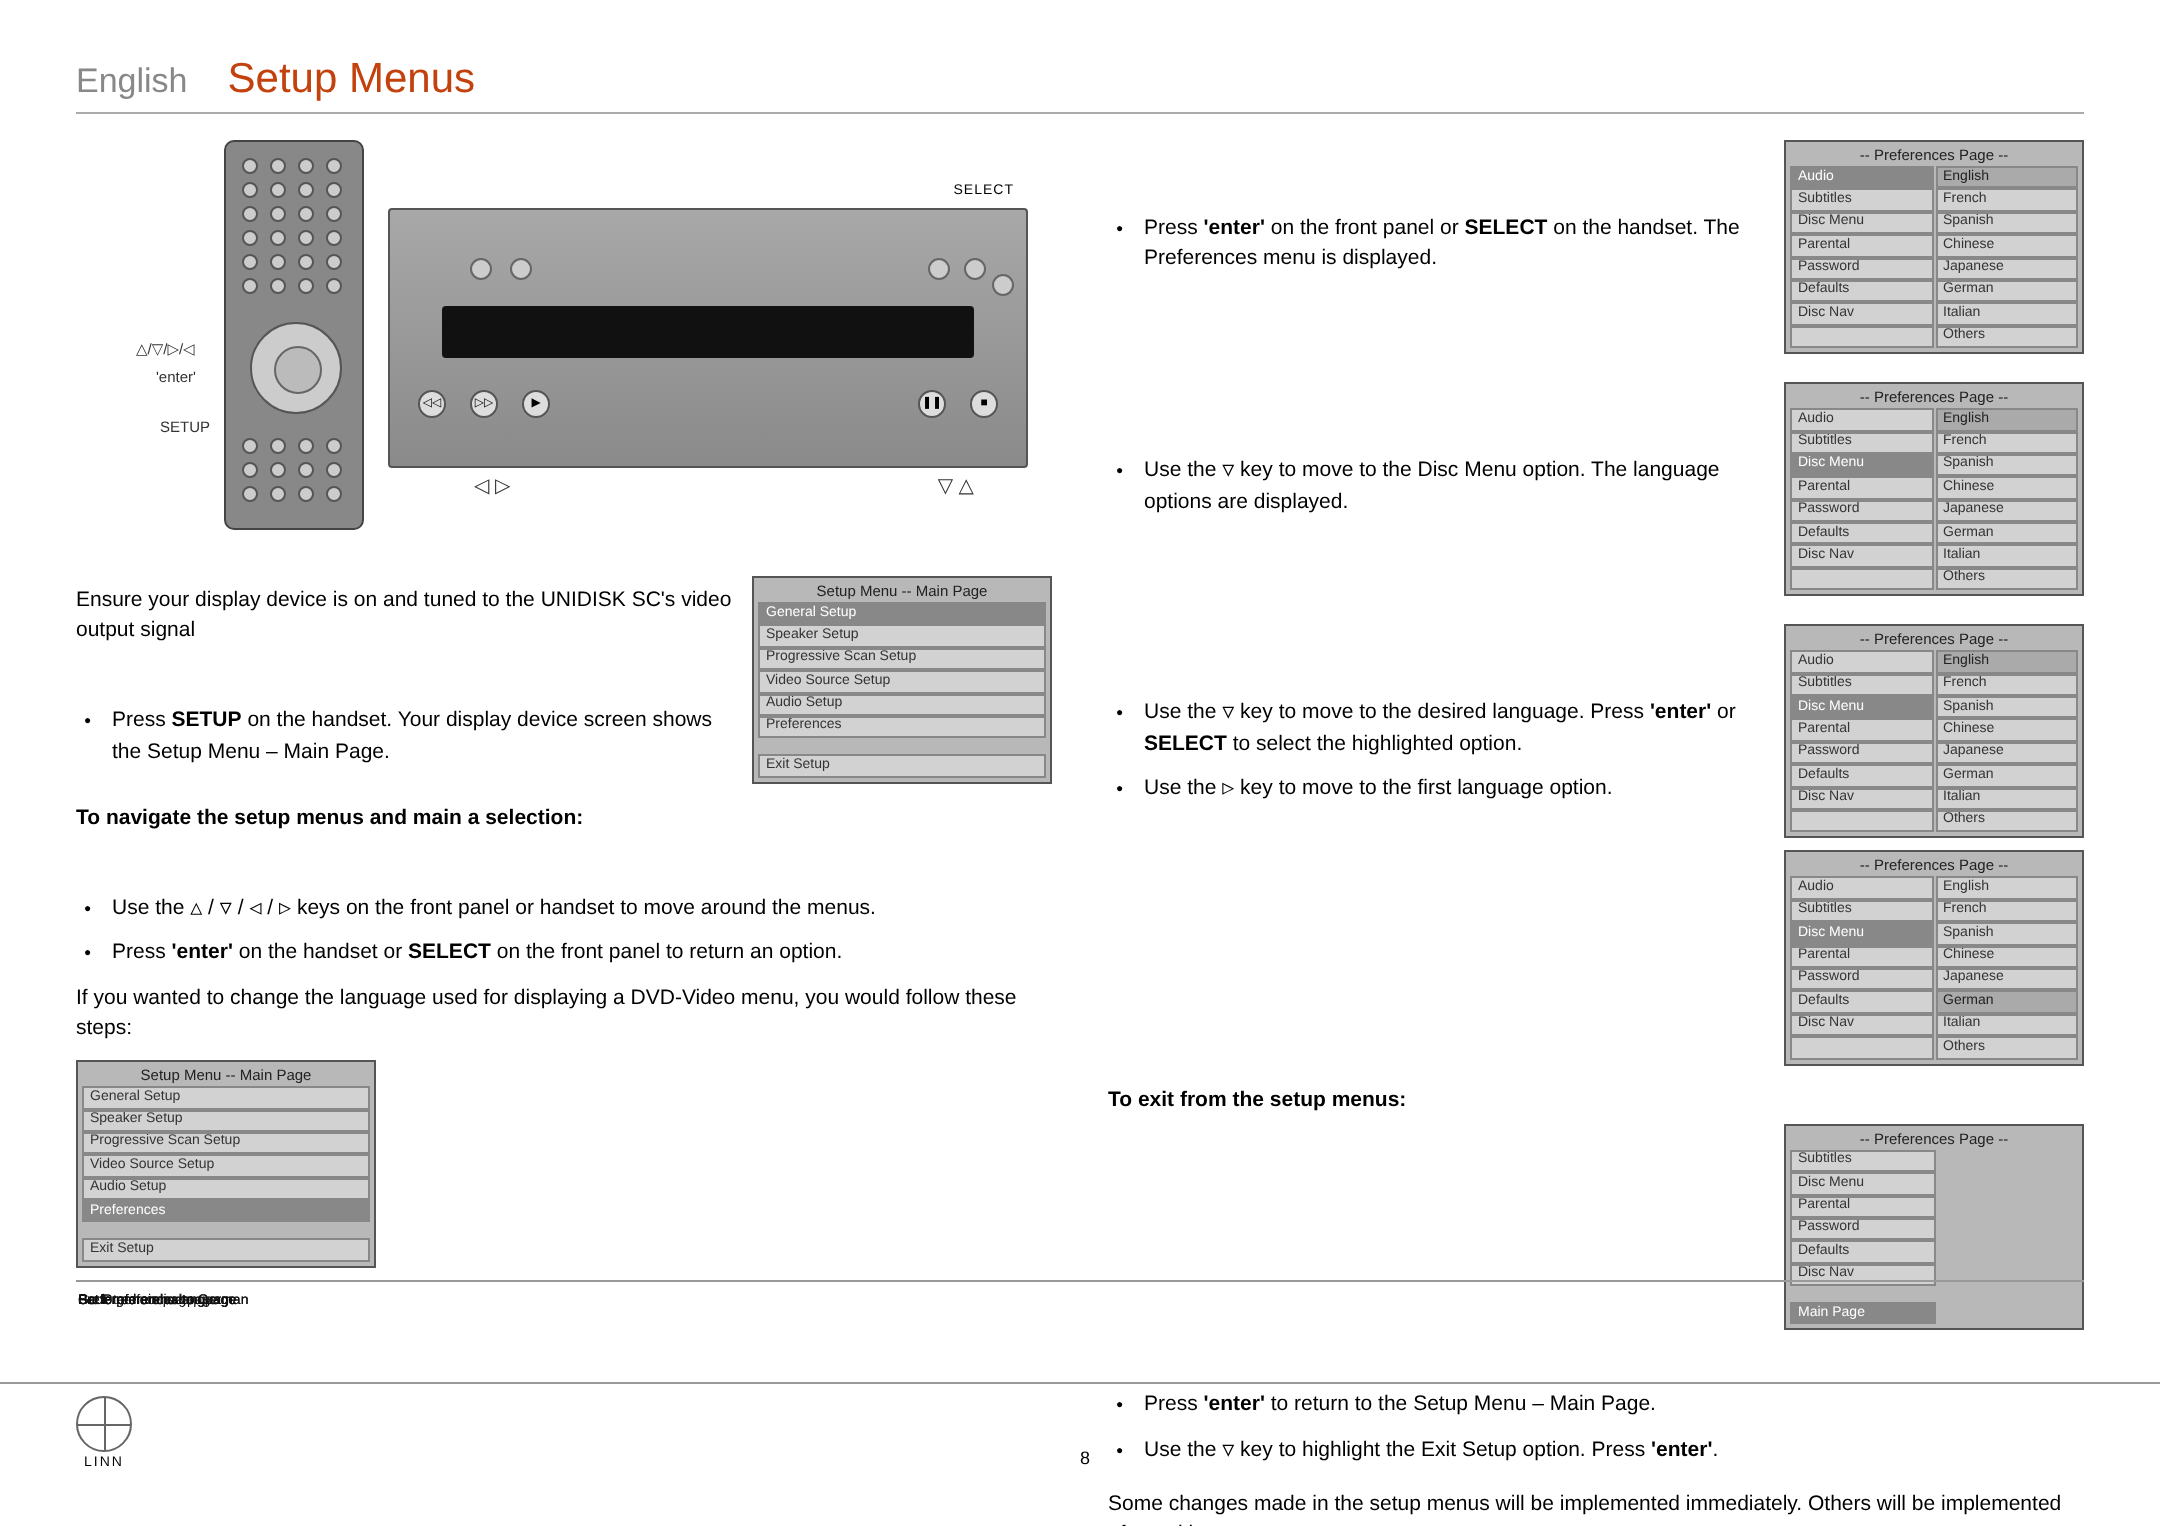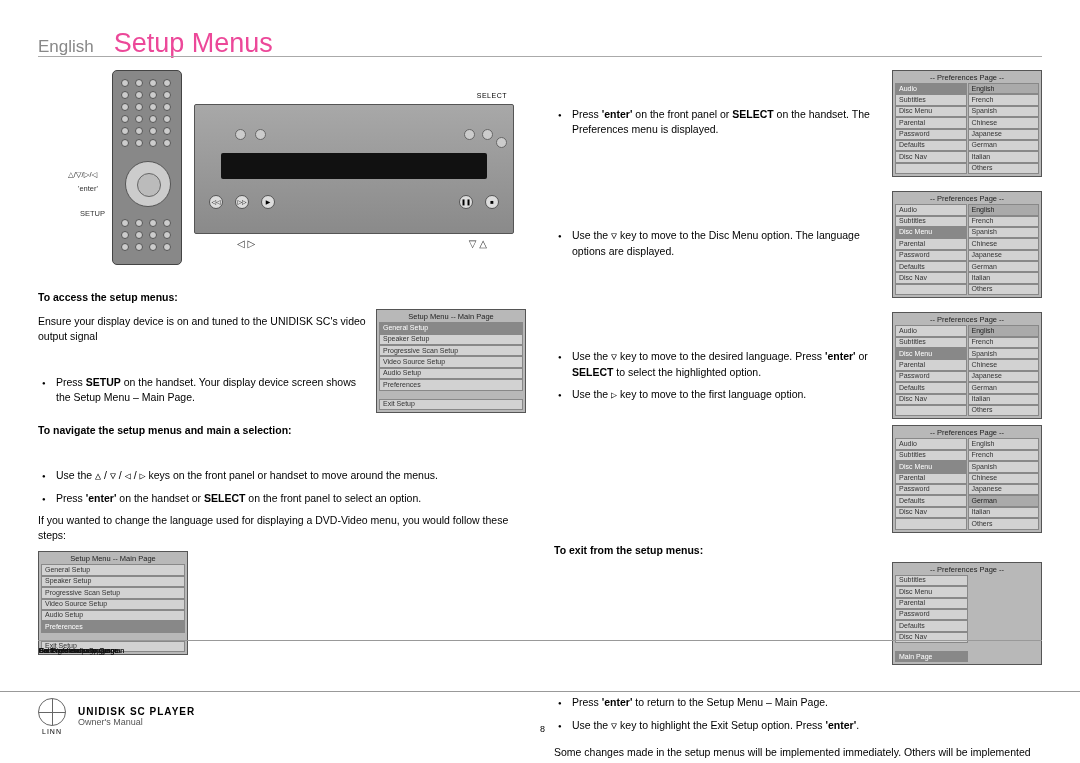--- a/index.html
+++ b/index.html
@@ -15,21 +15,21 @@
   }
   .header {
     position: absolute;
     top: 28px;
     left: 38px;
     display: flex;
     align-items: baseline;
     gap: 20px;
   }
   .header .lang { color: #888; font-size: 17px; font-weight: 300; }
-  .header .title { color: #ec4899; font-size: 27px; font-weight: 400; }
+  .header .title { color: #c2410c; font-size: 21px; font-weight: 400; }
   .header-line {
     position: absolute;
     top: 56px;
     left: 38px;
     right: 38px;
     height: 1px;
     background: #aaa;
   }
   .columns {
     position: absolute;
@@ -262,21 +262,20 @@
         <div class="btn2" style="left:40px;top:24px;"></div>
         <div class="btn2" style="left:60px;top:24px;"></div>
         <div class="btn2" style="right:38px;top:24px;"></div>
         <div class="btn2" style="right:20px;top:24px;"></div>
         <div class="btn2" style="right:6px;top:32px;"></div>
         <div class="arrow-label" style="left:42px;bottom:-18px;">◁   ▷</div>
         <div class="arrow-label" style="right:26px;bottom:-18px;">▽   △</div>
       </div>
     </div>
 
-    <p class="sect-title">To access the setup menus:</p>
     <div class="figure-row">
       <div class="text">
         <p>Ensure your display device is on and tuned to the UNIDISK SC's video output signal</p>
         <ul>
           <li>
             <span>Press </span><b>SETUP</b><span> on the handset. Your display device screen shows the Setup Menu – Main Page.</span>
           </li>
         </ul>
       </div>
       <div class="screenshot" id="menu1">
@@ -306,21 +305,21 @@
           <div class="footer">Go to general setup page</div>
         </div>
     </div>
 
     <p class="sect-title">To navigate the setup menus and main a selection:</p>
     <ul>
       <li>
         <span>Use the </span><span class="ico">△</span> / <span class="ico">▽</span> / <span class="ico">◁</span> / <span class="ico">▷</span><span> keys on the front panel or handset to move around the menus.</span>
       </li>
       <li>
-        <span>Press </span><b>'enter'</b><span> on the handset or </span><b>SELECT</b><span> on the front panel to select an option.</span>
+        <span>Press </span><b>'enter'</b><span> on the handset or </span><b>SELECT</b><span> on the front panel to return an option.</span>
       </li>
     </ul>
 
     <p>If you wanted to change the language used for displaying a DVD-Video menu, you would follow these steps:</p>
 
     <div class="figure-row" style="margin-top:8px;">
       <div class="screenshot" id="menu2">
           <div class="hdr">Setup Menu -- Main Page</div>
           <div class="rowline single">
             <div class="cell ">General Setup</div>
@@ -573,18 +572,14 @@
 
     <p style="margin-top:12px;">Some changes made in the setup menus will be implemented immediately. Others will be implemented after exiting setup.</p>
   </div>
 </div>
 
 <div class="footer">
   <div>
     <div class="logo"></div>
     <div class="logo-text">LINN</div>
   </div>
-  <div class="footer-text">
-    <div class="t1">UNIDISK SC PLAYER</div>
-    <div class="t2">Owner's Manual</div>
-  </div>
 </div>
 <div class="page-num">8</div>
 
 </body></html>

